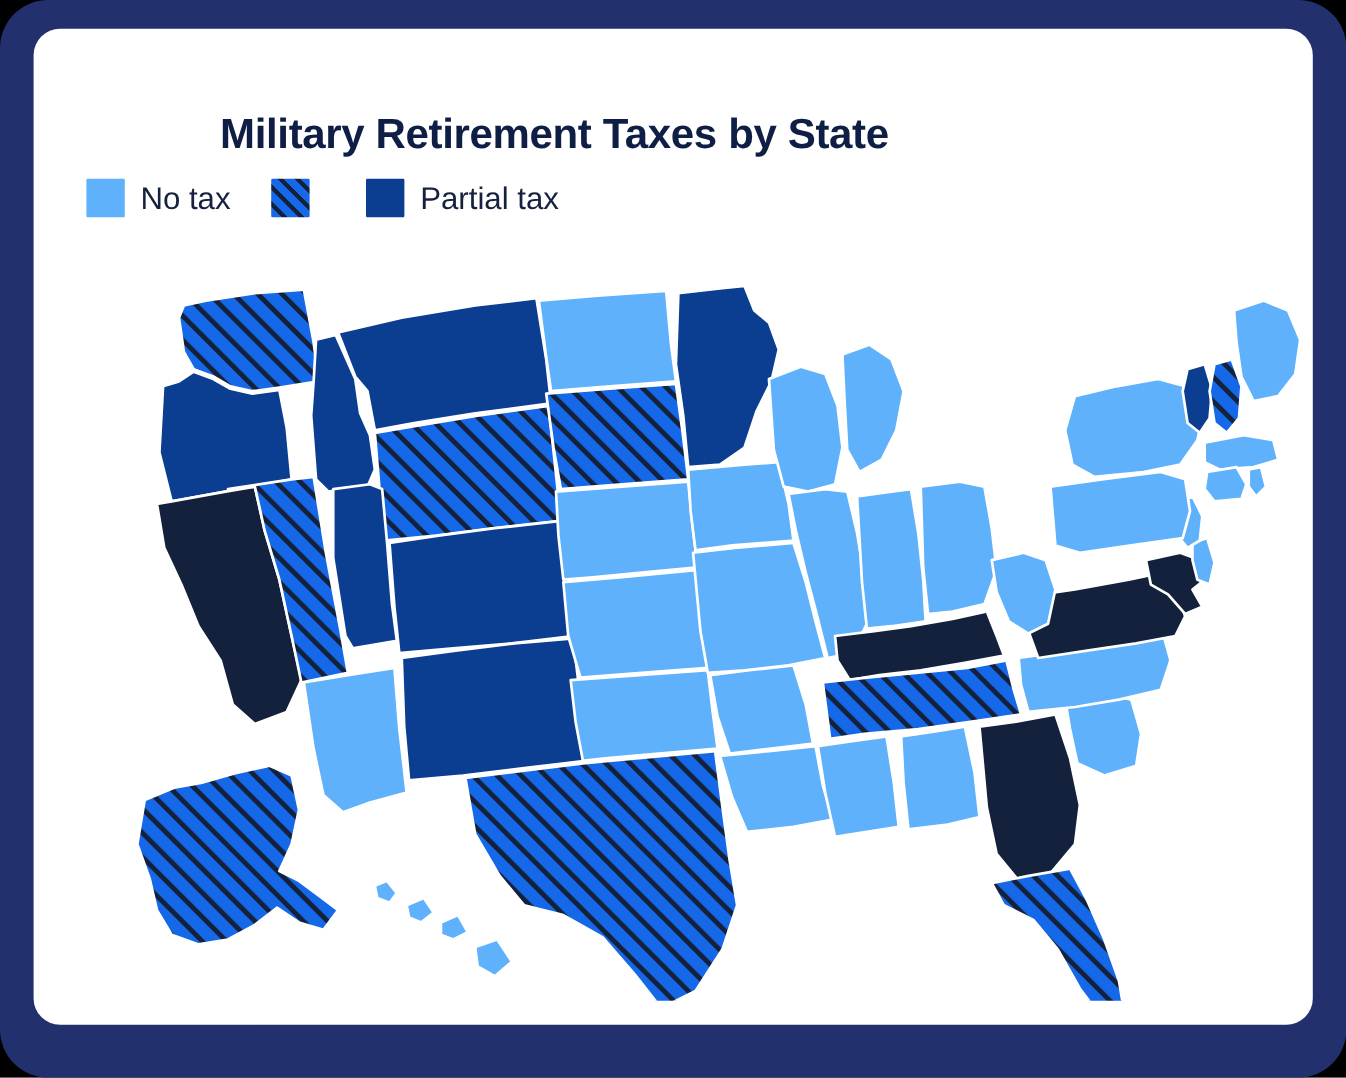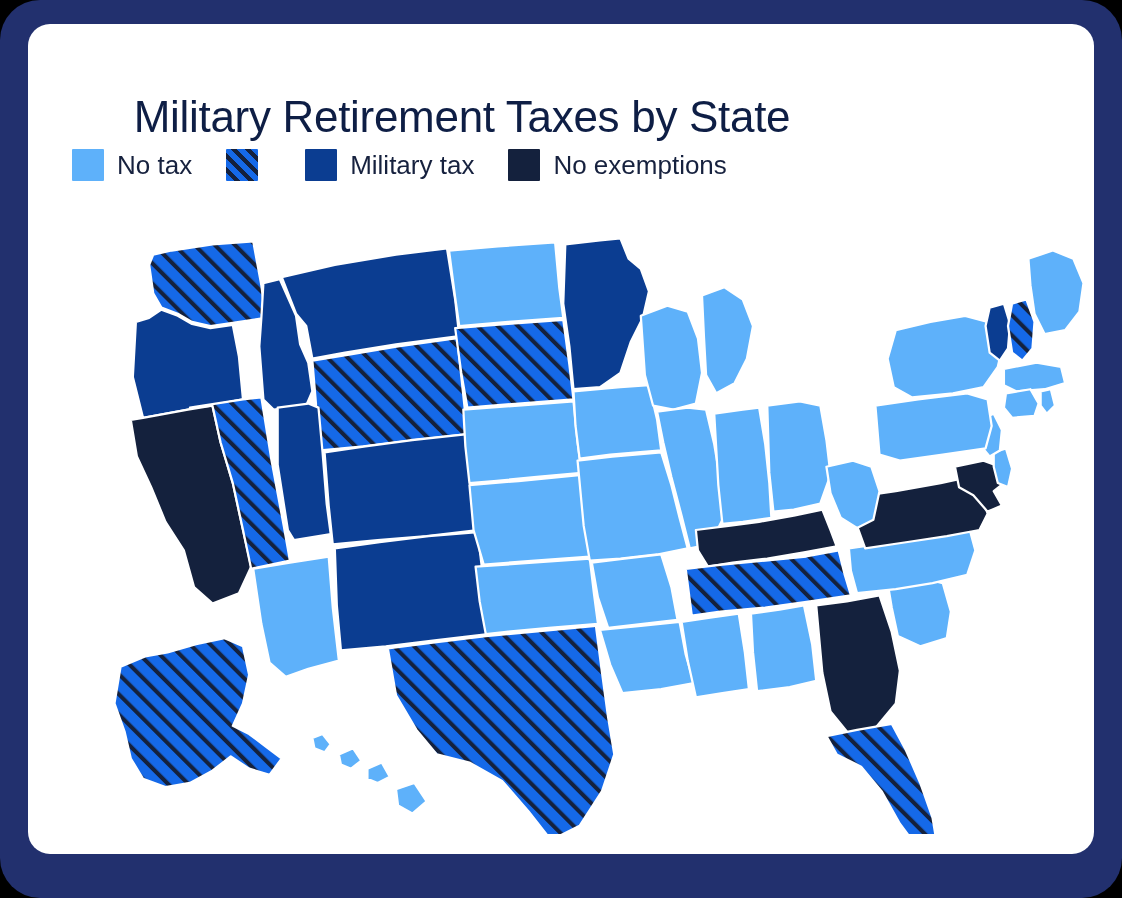--- a/index.html
+++ b/index.html
@@ -16,21 +16,21 @@
   }
   #card{
     position:absolute;left:28px;top:24px;width:1066px;height:830px;
     background:#FFFFFF;
     border-radius:22px;
     overflow:hidden;
   }
   #title{
     position:absolute;left:0;top:68px;width:868px;
     text-align:center;
-    font-size:44px;font-weight:normal;
+    font-size:35px;font-weight:bold;
     letter-spacing:-0.3px;
     color:#0E1E45;
     white-space:nowrap;
   }
   #legend{
     position:absolute;left:44px;top:121px;width:990px;height:40px;
     display:flex;align-items:center;justify-content:flex-start;
   }
   .legend-item{display:flex;align-items:center;margin-right:34px;}
   .swatch{
@@ -56,25 +56,21 @@
     <div id="legend">
       <div class="legend-item">
         <span class="swatch" style="background: rgb(94, 177, 250);"></span>
         <span class="legend-label">No tax</span>
       </div>
       <div class="legend-item">
         <span class="swatch" style="background: repeating-linear-gradient(45deg, rgb(21, 105, 232) 0px, rgb(21, 105, 232) 6px, rgb(20, 33, 61) 6px, rgb(20, 33, 61) 10px);"></span>
       </div>
       <div class="legend-item">
         <span class="swatch" style="background: rgb(11, 61, 145);"></span>
-        <span class="legend-label">Military tax</span>
-      </div>
-      <div class="legend-item">
-        <span class="swatch" style="background: rgb(20, 33, 61);"></span>
-        <span class="legend-label">No exemptions</span>
+        <span class="legend-label">Partial tax</span>
       </div>
     </div>
 
     <div id="mapwrap">
       <svg class="usmap" viewBox="0 0 1066 620" xmlns="http://www.w3.org/2000/svg">
         <defs>
           <pattern id="hatch" width="14" height="14" patternUnits="userSpaceOnUse" patternTransform="rotate(-45)">
             <rect width="14" height="14" fill="#1569E8"></rect>
             <rect width="4" height="14" fill="#14213D"></rect>
           </pattern>

